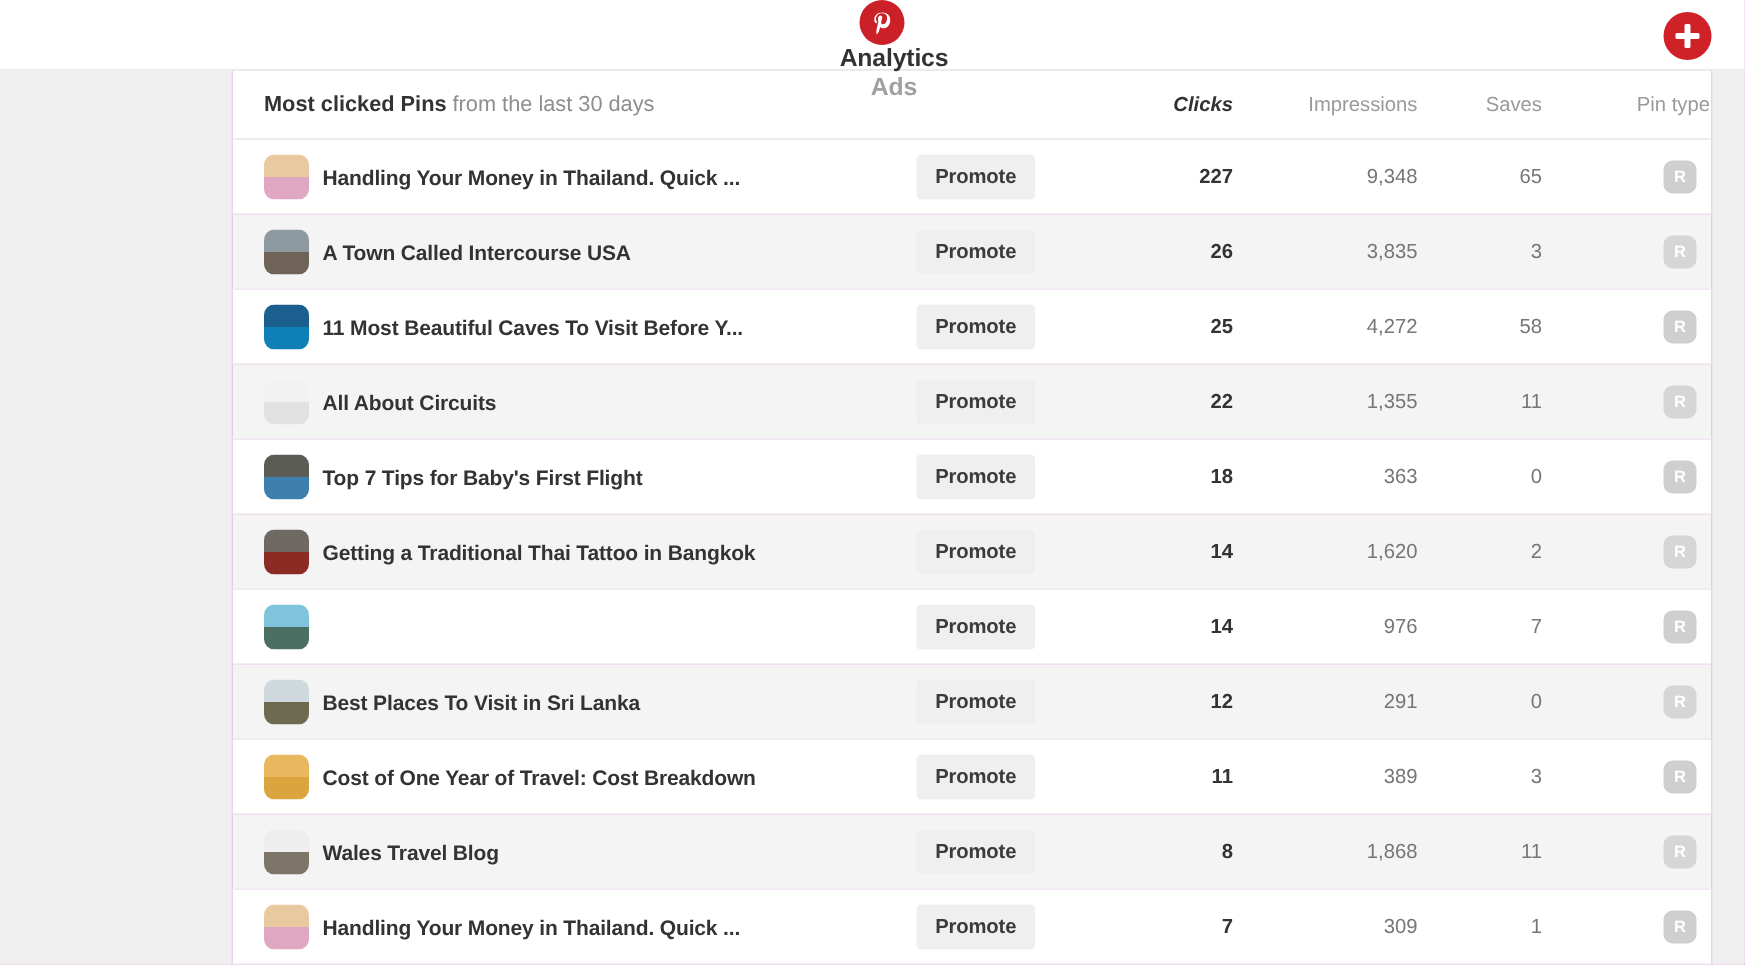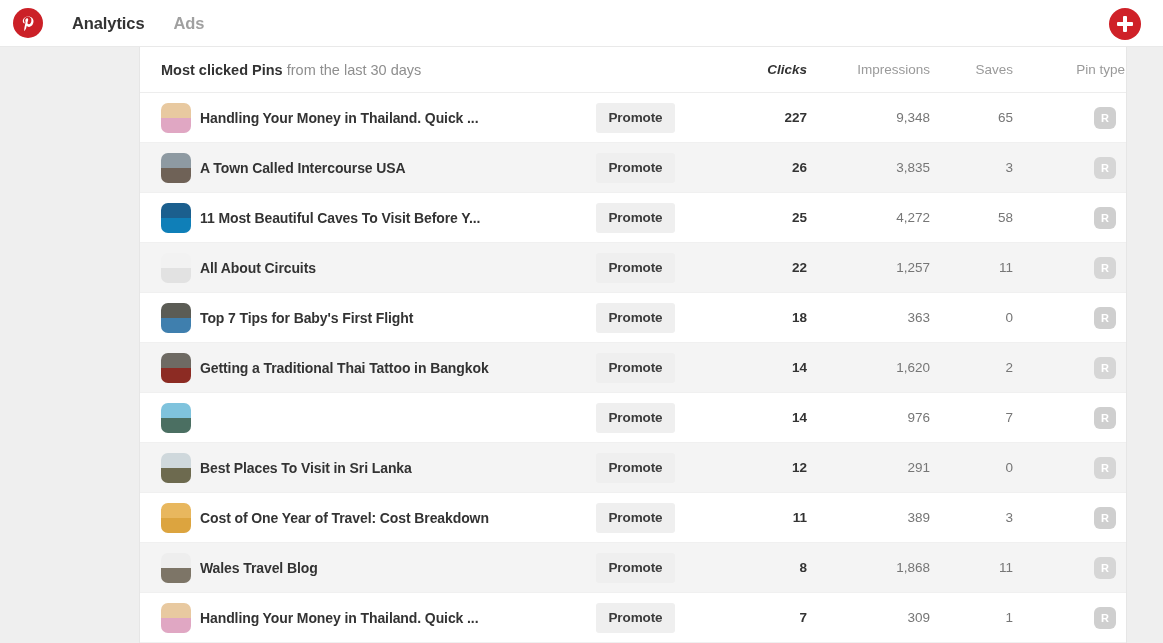--- a/index.html
+++ b/index.html
@@ -17,20 +17,21 @@
   #topbar {
     position: absolute;
     top: 0; left: 0;
     width: 1163px;
     height: 47px;
     background: #ffffff;
     display: flex;
     align-items: center;
     border-bottom: 1px solid #e9e9e9;
     z-index: 20;
+    flex-direction: column;
   }
 
   #pinterest-logo {
     width: 30px;
     height: 30px;
     border-radius: 50%;
     background: #cb2027;
     margin-left: 13px;
     display: flex;
     align-items: center;
@@ -81,21 +82,21 @@
     position: absolute;
     top: 47px; left: 0;
     width: 1163px;
     height: 596px;
     background: #efefef;
   }
 
   
   #card {
     position: absolute;
-    left: 139px;
+    left: 154px;
     top: 0;
     width: 988px;
     min-height: 596px;
     background: #d946ef;
     border-left: 1px solid #e6e6e6;
     border-right: 1px solid #e6e6e6;
   }
 
   
   #table-header {
@@ -279,21 +280,21 @@
           <div class="pintype-badge">R</div>
         </div>
         <div class="prow alt">
           <div class="thumb">
             <div class="sky" style="background: rgb(242, 242, 242);"></div>
             <div class="gnd" style="background: rgb(226, 226, 226);"></div>
           </div>
           <div class="ptitle">All About Circuits</div>
           <button class="promote-btn">Promote</button>
           <div class="cell clicks">22</div>
-          <div class="cell impressions">1,257</div>
+          <div class="cell impressions">1,355</div>
           <div class="cell saves">11</div>
           <div class="pintype-badge">R</div>
         </div>
         <div class="prow">
           <div class="thumb">
             <div class="sky" style="background: rgb(91, 92, 85);"></div>
             <div class="gnd" style="background: rgb(63, 127, 174);"></div>
           </div>
           <div class="ptitle">Top 7 Tips for Baby's First Flight</div>
           <button class="promote-btn">Promote</button>

